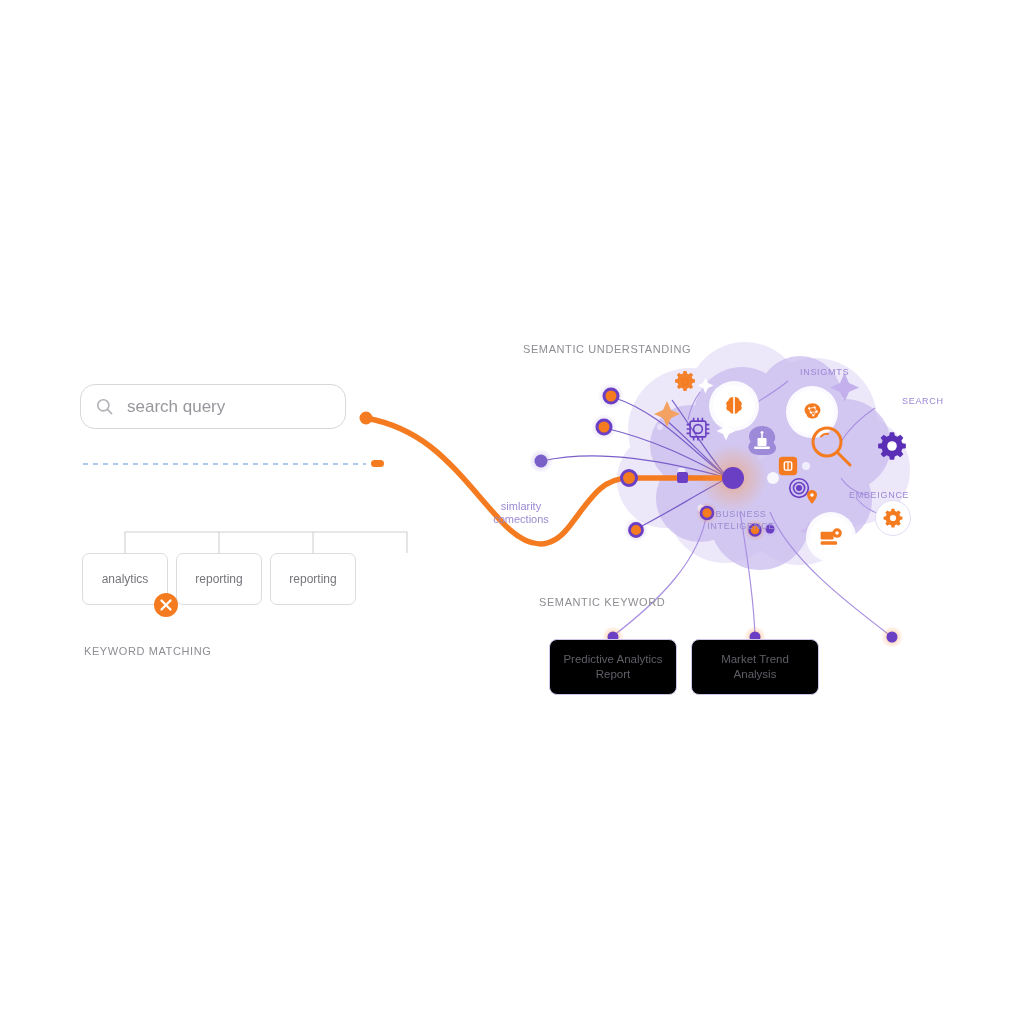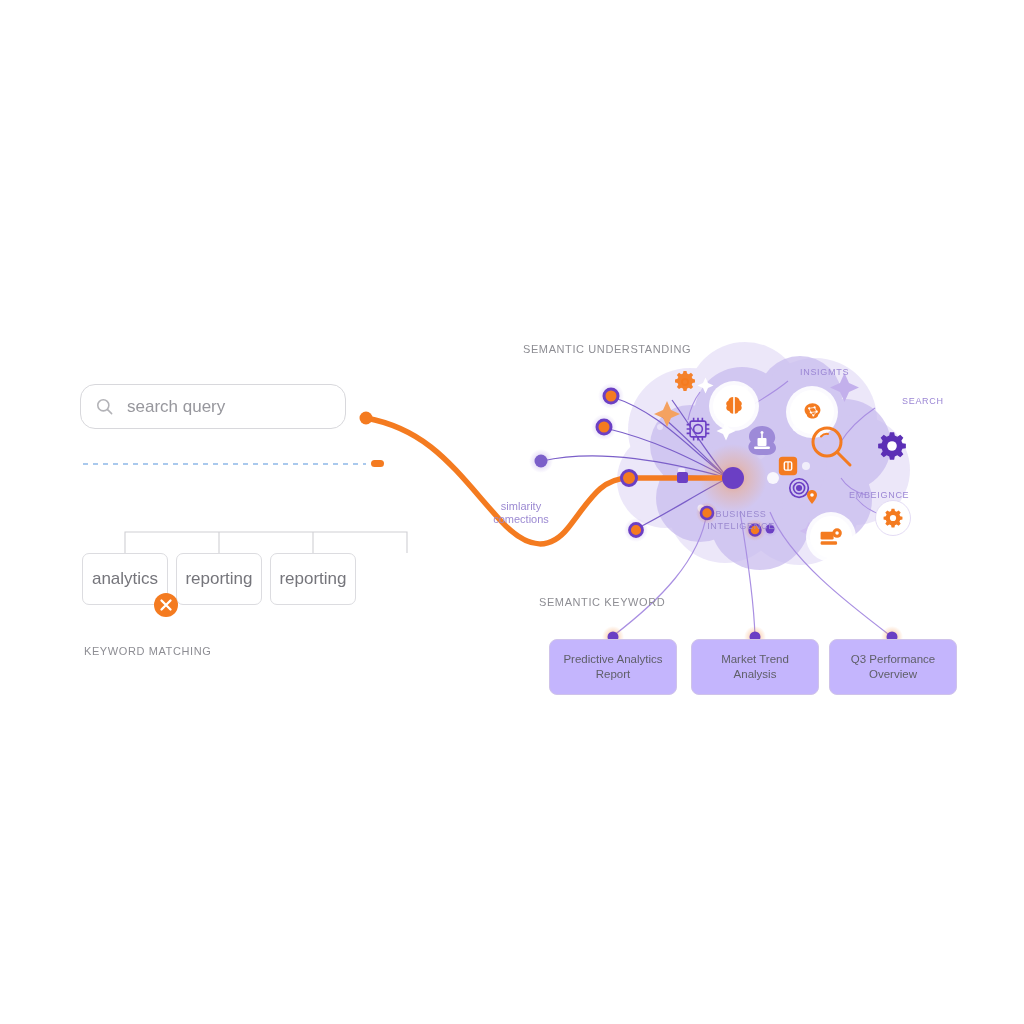--- a/index.html
+++ b/index.html
@@ -64,31 +64,31 @@
   }
 
   
   .kwbox{
     position:absolute;
     width:86px;height:52px;
     border:1px solid #dcdce0;
     border-radius:7px;
     background:#fff;
     display:flex;align-items:center;justify-content:center;
-    font-size:17px;color:#75757b;
+    font-size:12px;color:#75757b;
     box-sizing:border-box;
   }
 
   
   .rescard{
     position:absolute;
     width:128px;height:56px;
     border:1px solid #cfc3ea;
     border-radius:8px;
-    background:#c4b5fd;
+    background:#000000;
     display:flex;align-items:center;justify-content:center;
     text-align:center;
     font-size:11.5px;color:#5f5f68;
     line-height:15px;
     padding:0 6px;
     box-sizing:border-box;
   }
 
   
   .chip{
@@ -394,20 +394,14 @@
       <span>Predictive Analytics</span><br>
       <span>Report</span>
     </span>
   </div>
   <div class="rescard" style="left:691px;top:639px;">
     <span>
       <span>Market Trend</span><br>
       <span>Analysis</span>
     </span>
   </div>
-  <div class="rescard" style="left:829px;top:639px;">
-    <span>
-      <span>Q3 Performance</span><br>
-      <span>Overview</span>
-    </span>
-  </div>
 
 </div>
 
 </body></html>

